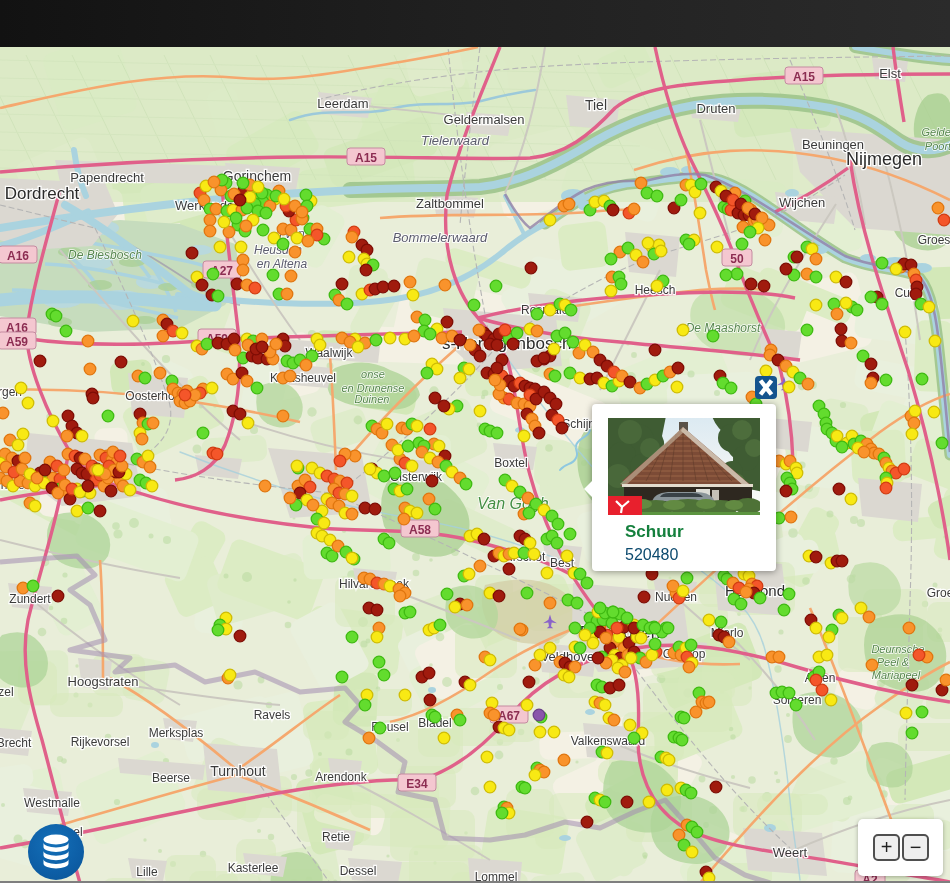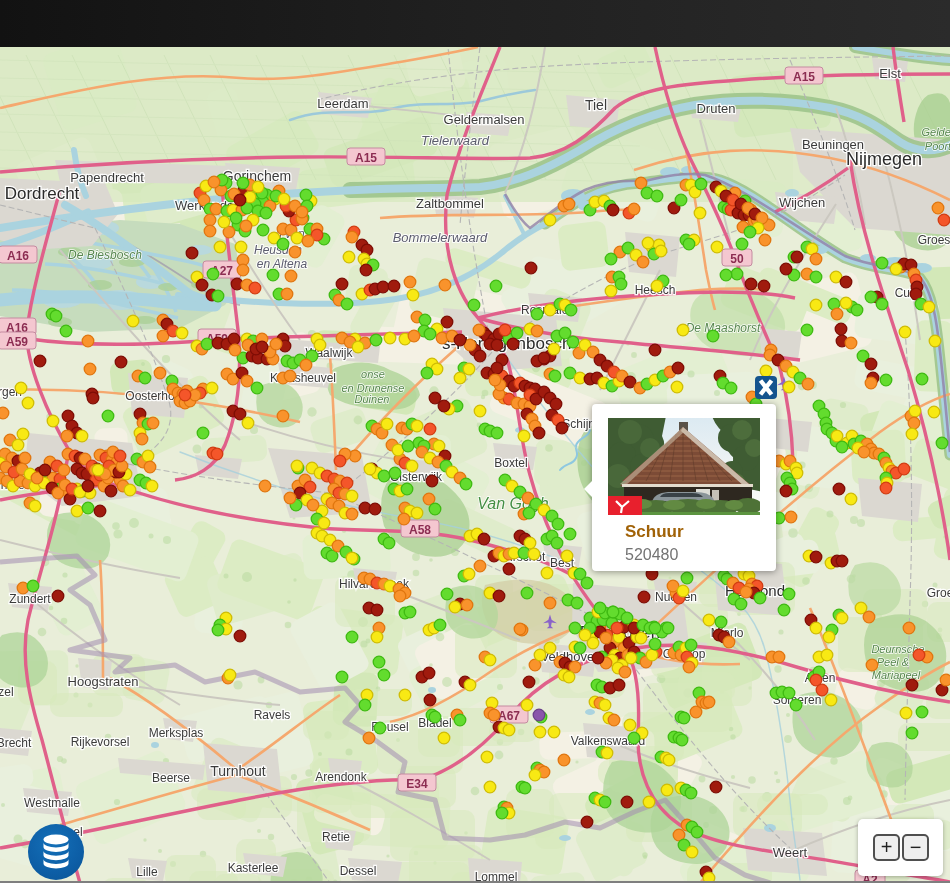--- a/index.html
+++ b/index.html
@@ -5,22 +5,22 @@
 * { margin:0; padding:0; box-sizing:border-box; }
 body { width:950px; height:883px; overflow:hidden; font-family:"Liberation Sans", sans-serif; position:relative; background:#edf0de; }
 #map { position:absolute; left:0; top:0; }
 #topbar { position:absolute; left:0; top:0; width:950px; height:47px;
   background:linear-gradient(90deg, #121212 0%, #1f1f1f 45%, #2b2b2b 100%); z-index:10; }
 #popup { position:absolute; left:592px; top:404px; width:184px; height:167px; background:#ffffff;
   border-radius:4px; box-shadow:0 1px 7px rgba(0,0,0,0.4); z-index:20; }
 #popup .tip { position:absolute; left:-8px; top:76px; width:0; height:0;
   border-top:9px solid transparent; border-bottom:9px solid transparent; border-right:9px solid #ffffff; }
 #popup .ph { position:absolute; left:16px; top:14px; width:152px; height:97px; overflow:hidden; }
-#popup .t1 { position:absolute; left:33px; top:118px; font-size:17px; font-weight:bold; color:#a16207; }
-#popup .t2 { position:absolute; left:33px; top:142px; font-size:16px; color:#737373; }
+#popup .t1 { position:absolute; left:33px; top:118px; font-size:17px; font-weight:bold; color:#15803d; }
+#popup .t2 { position:absolute; left:33px; top:142px; font-size:16px; color:#0c4a6e; }
 #xbtn { position:absolute; left:755px; top:376px; width:22px; height:23px; background:#14548e;
   border-radius:4px; z-index:30; }
 #dbbtn { position:absolute; left:28px; top:824px; width:56px; height:56px; border-radius:50%;
   background:radial-gradient(circle at 45% 35%, #1470b8, #0d5ea6 60%, #0a5394); z-index:30; }
 #zoomctl { position:absolute; left:858px; top:819px; width:85px; height:57px; background:#ffffff;
   border-radius:5px; box-shadow:0 1px 4px rgba(0,0,0,0.3); z-index:30; }
 #zoomctl .b { position:absolute; top:15px; width:27px; height:27px; background:#efefef;
   border:2px solid #4f4f4f; border-radius:5px; color:#222; font-size:20px; text-align:center; line-height:22px; }
 #zoomctl .plus { left:15px; }
 #zoomctl .minus { left:44px; }

